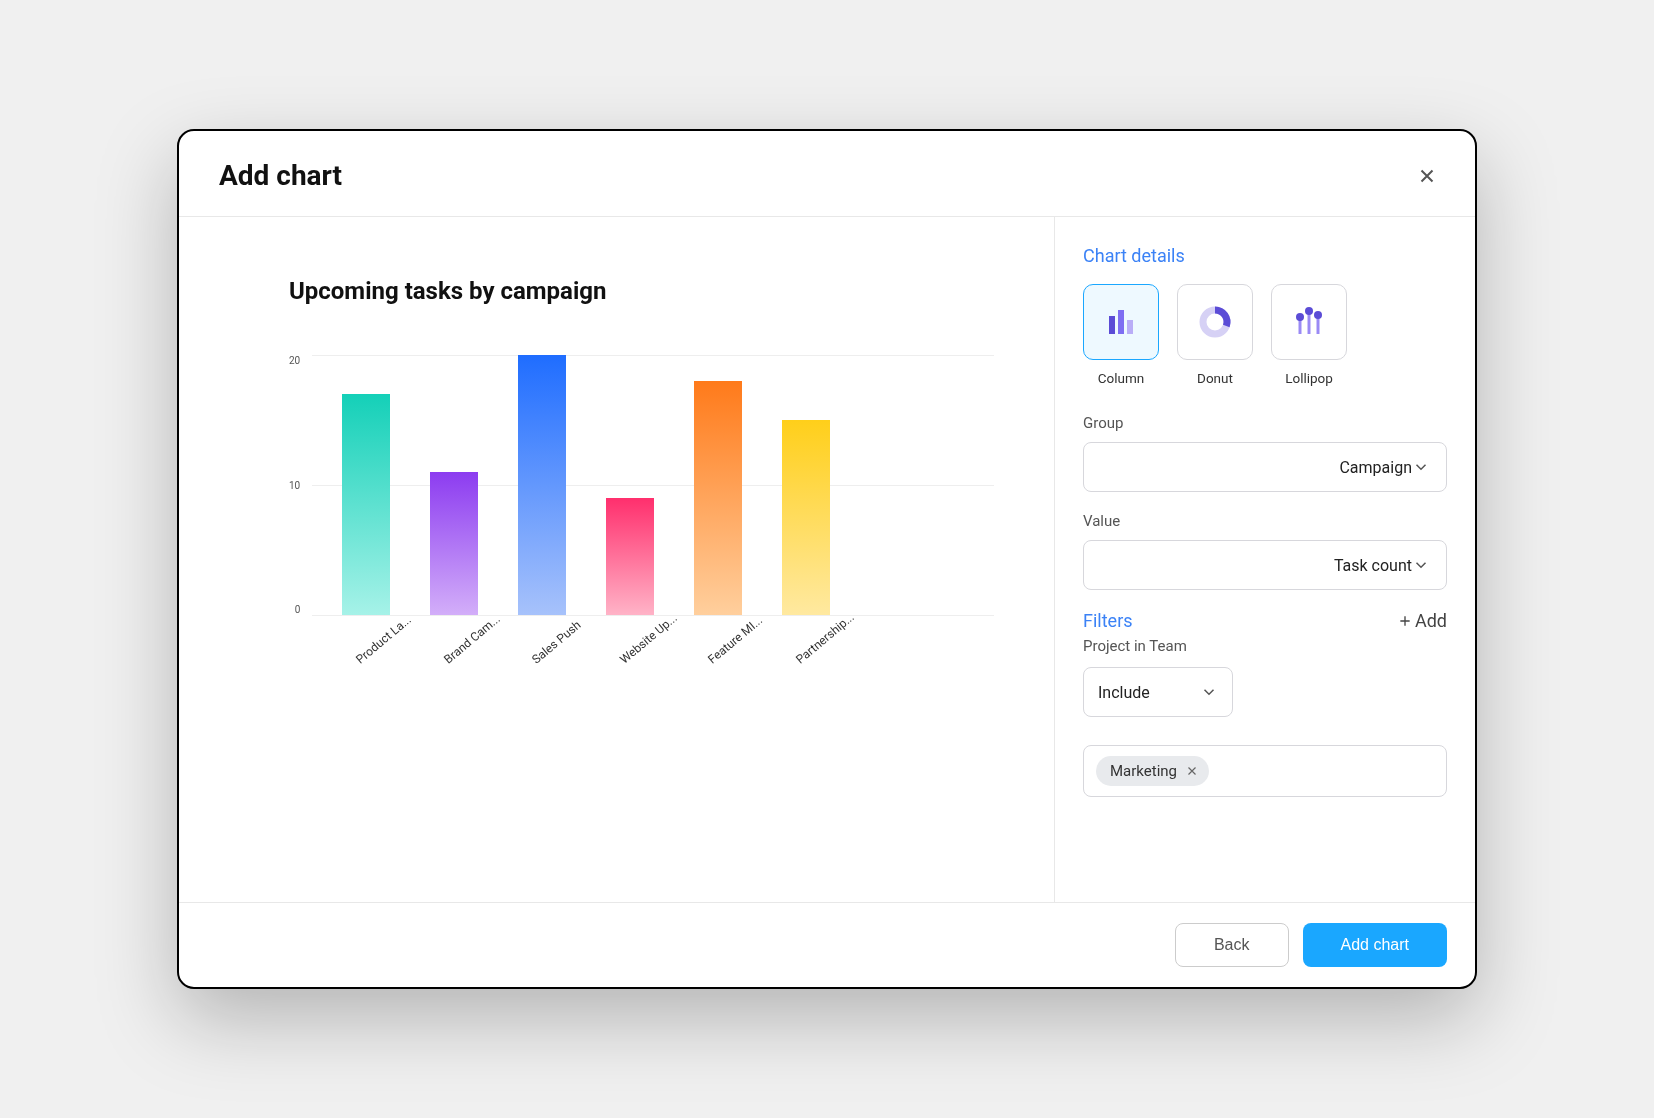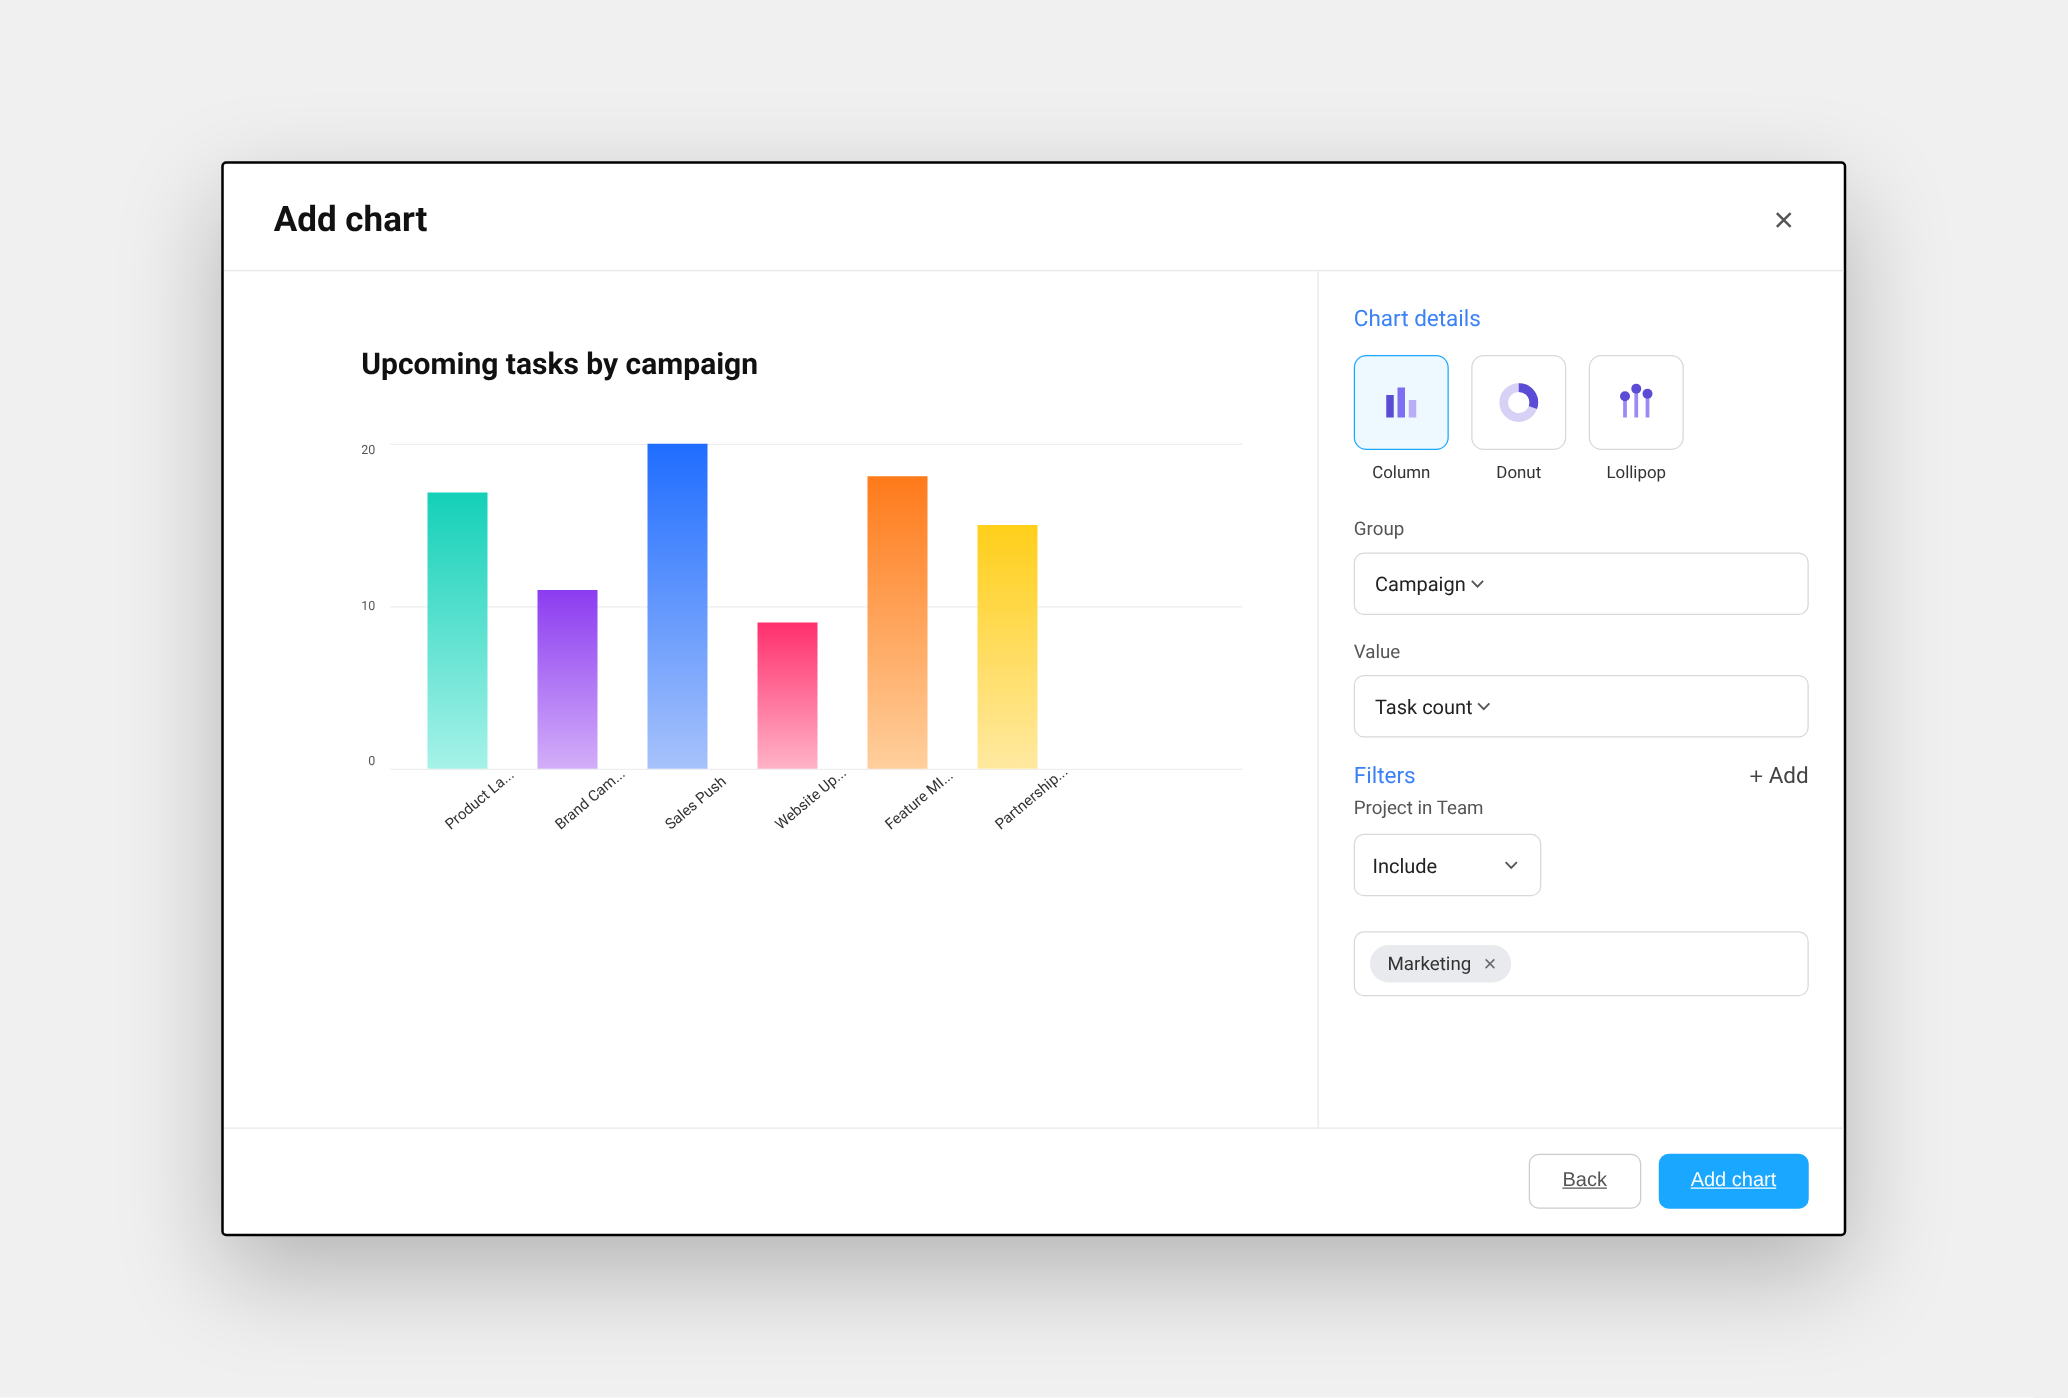--- a/index.html
+++ b/index.html
@@ -8,21 +8,21 @@
     background: #f0f0f0;
     display: flex;
     align-items: center;
     justify-content: center;
     min-height: 100vh;
   }
   .modal {
     width: 1300px;
     height: 860px;
     background: #fff;
-    border-radius: 4px;
+    border-radius: 17px;
     border: 2px solid #000;
     box-shadow: 0 30px 80px rgba(0,0,0,0.25);
     display: flex;
     flex-direction: column;
     overflow: hidden;
   }
   .modal-header {
     display: flex;
     align-items: center;
     justify-content: space-between;
@@ -166,21 +166,21 @@
     margin-bottom:10px;
     margin-top:6px;
   }
   .select {
     width:100%;
     height:50px;
     border:1px solid #d7d7dc;
     border-radius:8px;
     display:flex;
     align-items:center;
-    justify-content:flex-start;
+    justify-content:flex-end;
     padding:0 16px;
     font-size:16px;
     color:#222;
     cursor:pointer;
     background:#fff;
     margin-bottom:20px;
   }
   .chev { width:18px;height:18px;stroke:#555;stroke-width:2;fill:none;}
   .filters-head {
     display:flex;
@@ -222,24 +222,24 @@
   .modal-footer {
     border-top:1px solid #e8e8e8;
     padding:20px 28px;
     display:flex;
     justify-content:flex-end;
     gap:14px;
   }
   .btn {
     height:44px;
     border-radius:8px;
-    padding:0 26px;
+    padding:0 38px;
     font-size:16px;
     cursor:pointer;
-    display:inline-flex;align-items:center;justify-content:center;text-decoration:underline;
+    display:inline-flex;align-items:center;justify-content:center;
   }
   .btn-secondary {
     background:#fff;border:1px solid #ccc;color:#555;
   }
   .btn-primary {
     background:#1aa7ff;border:none;color:#fff;font-weight:500;
   }
 </style>
 </head>
 <body>

